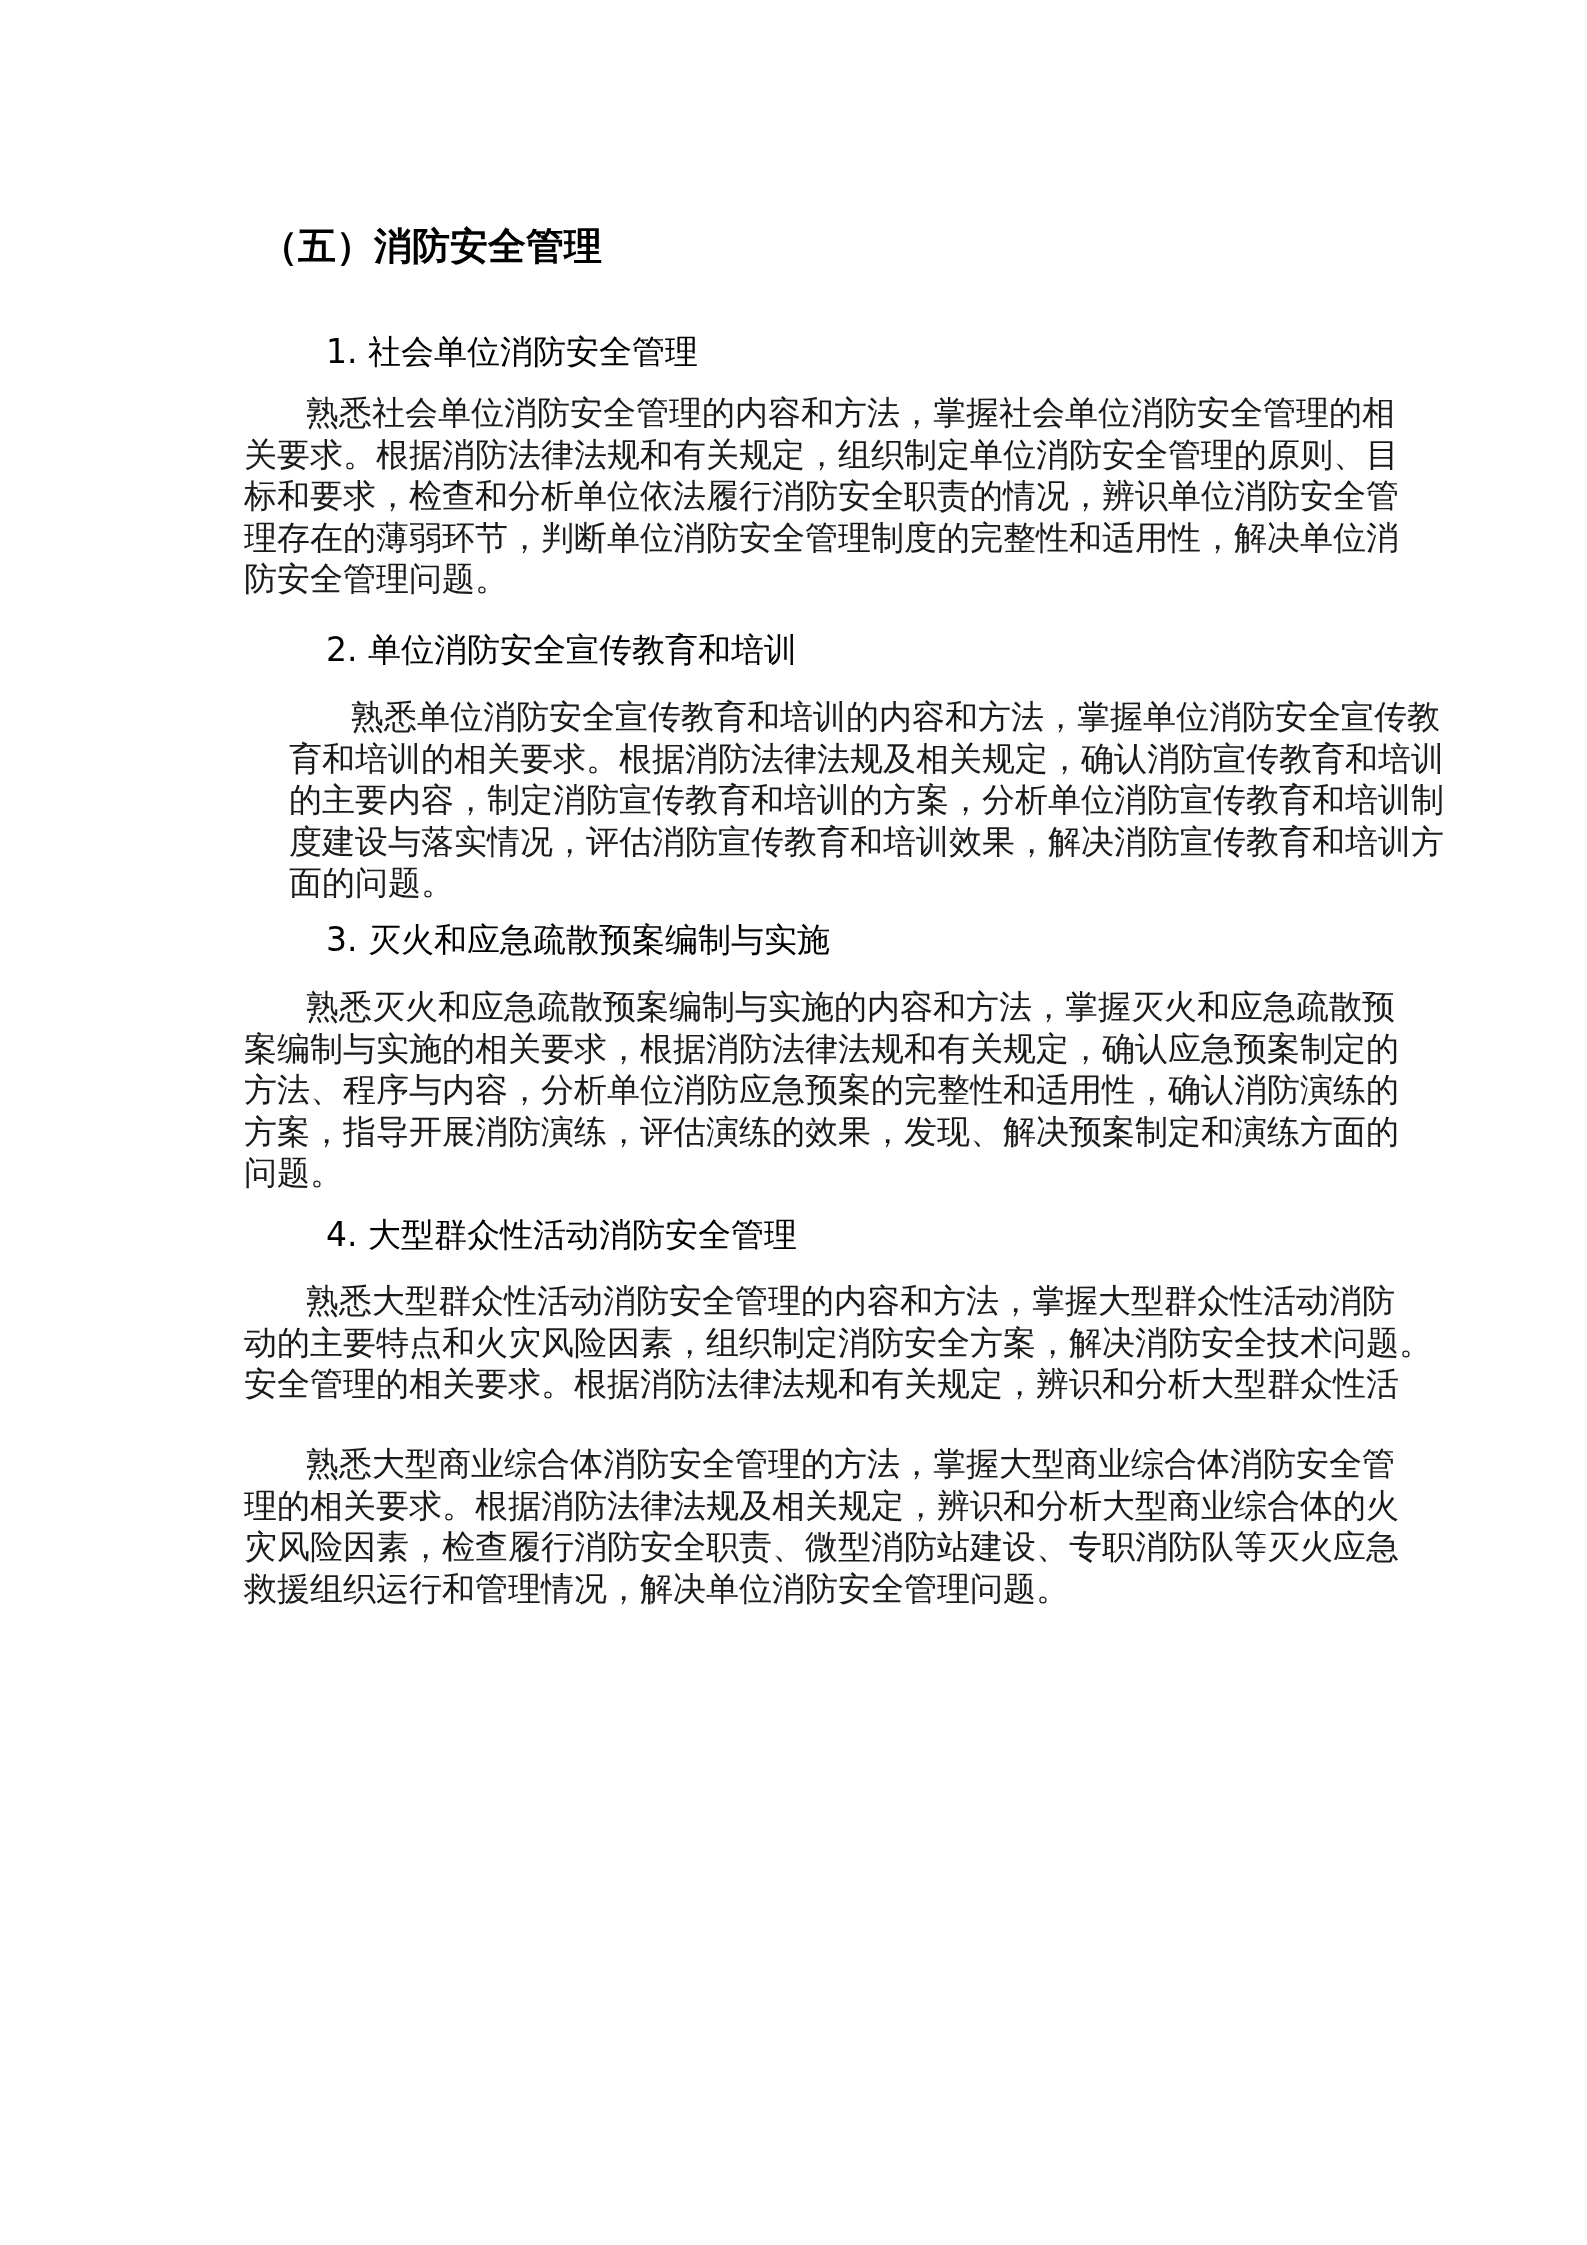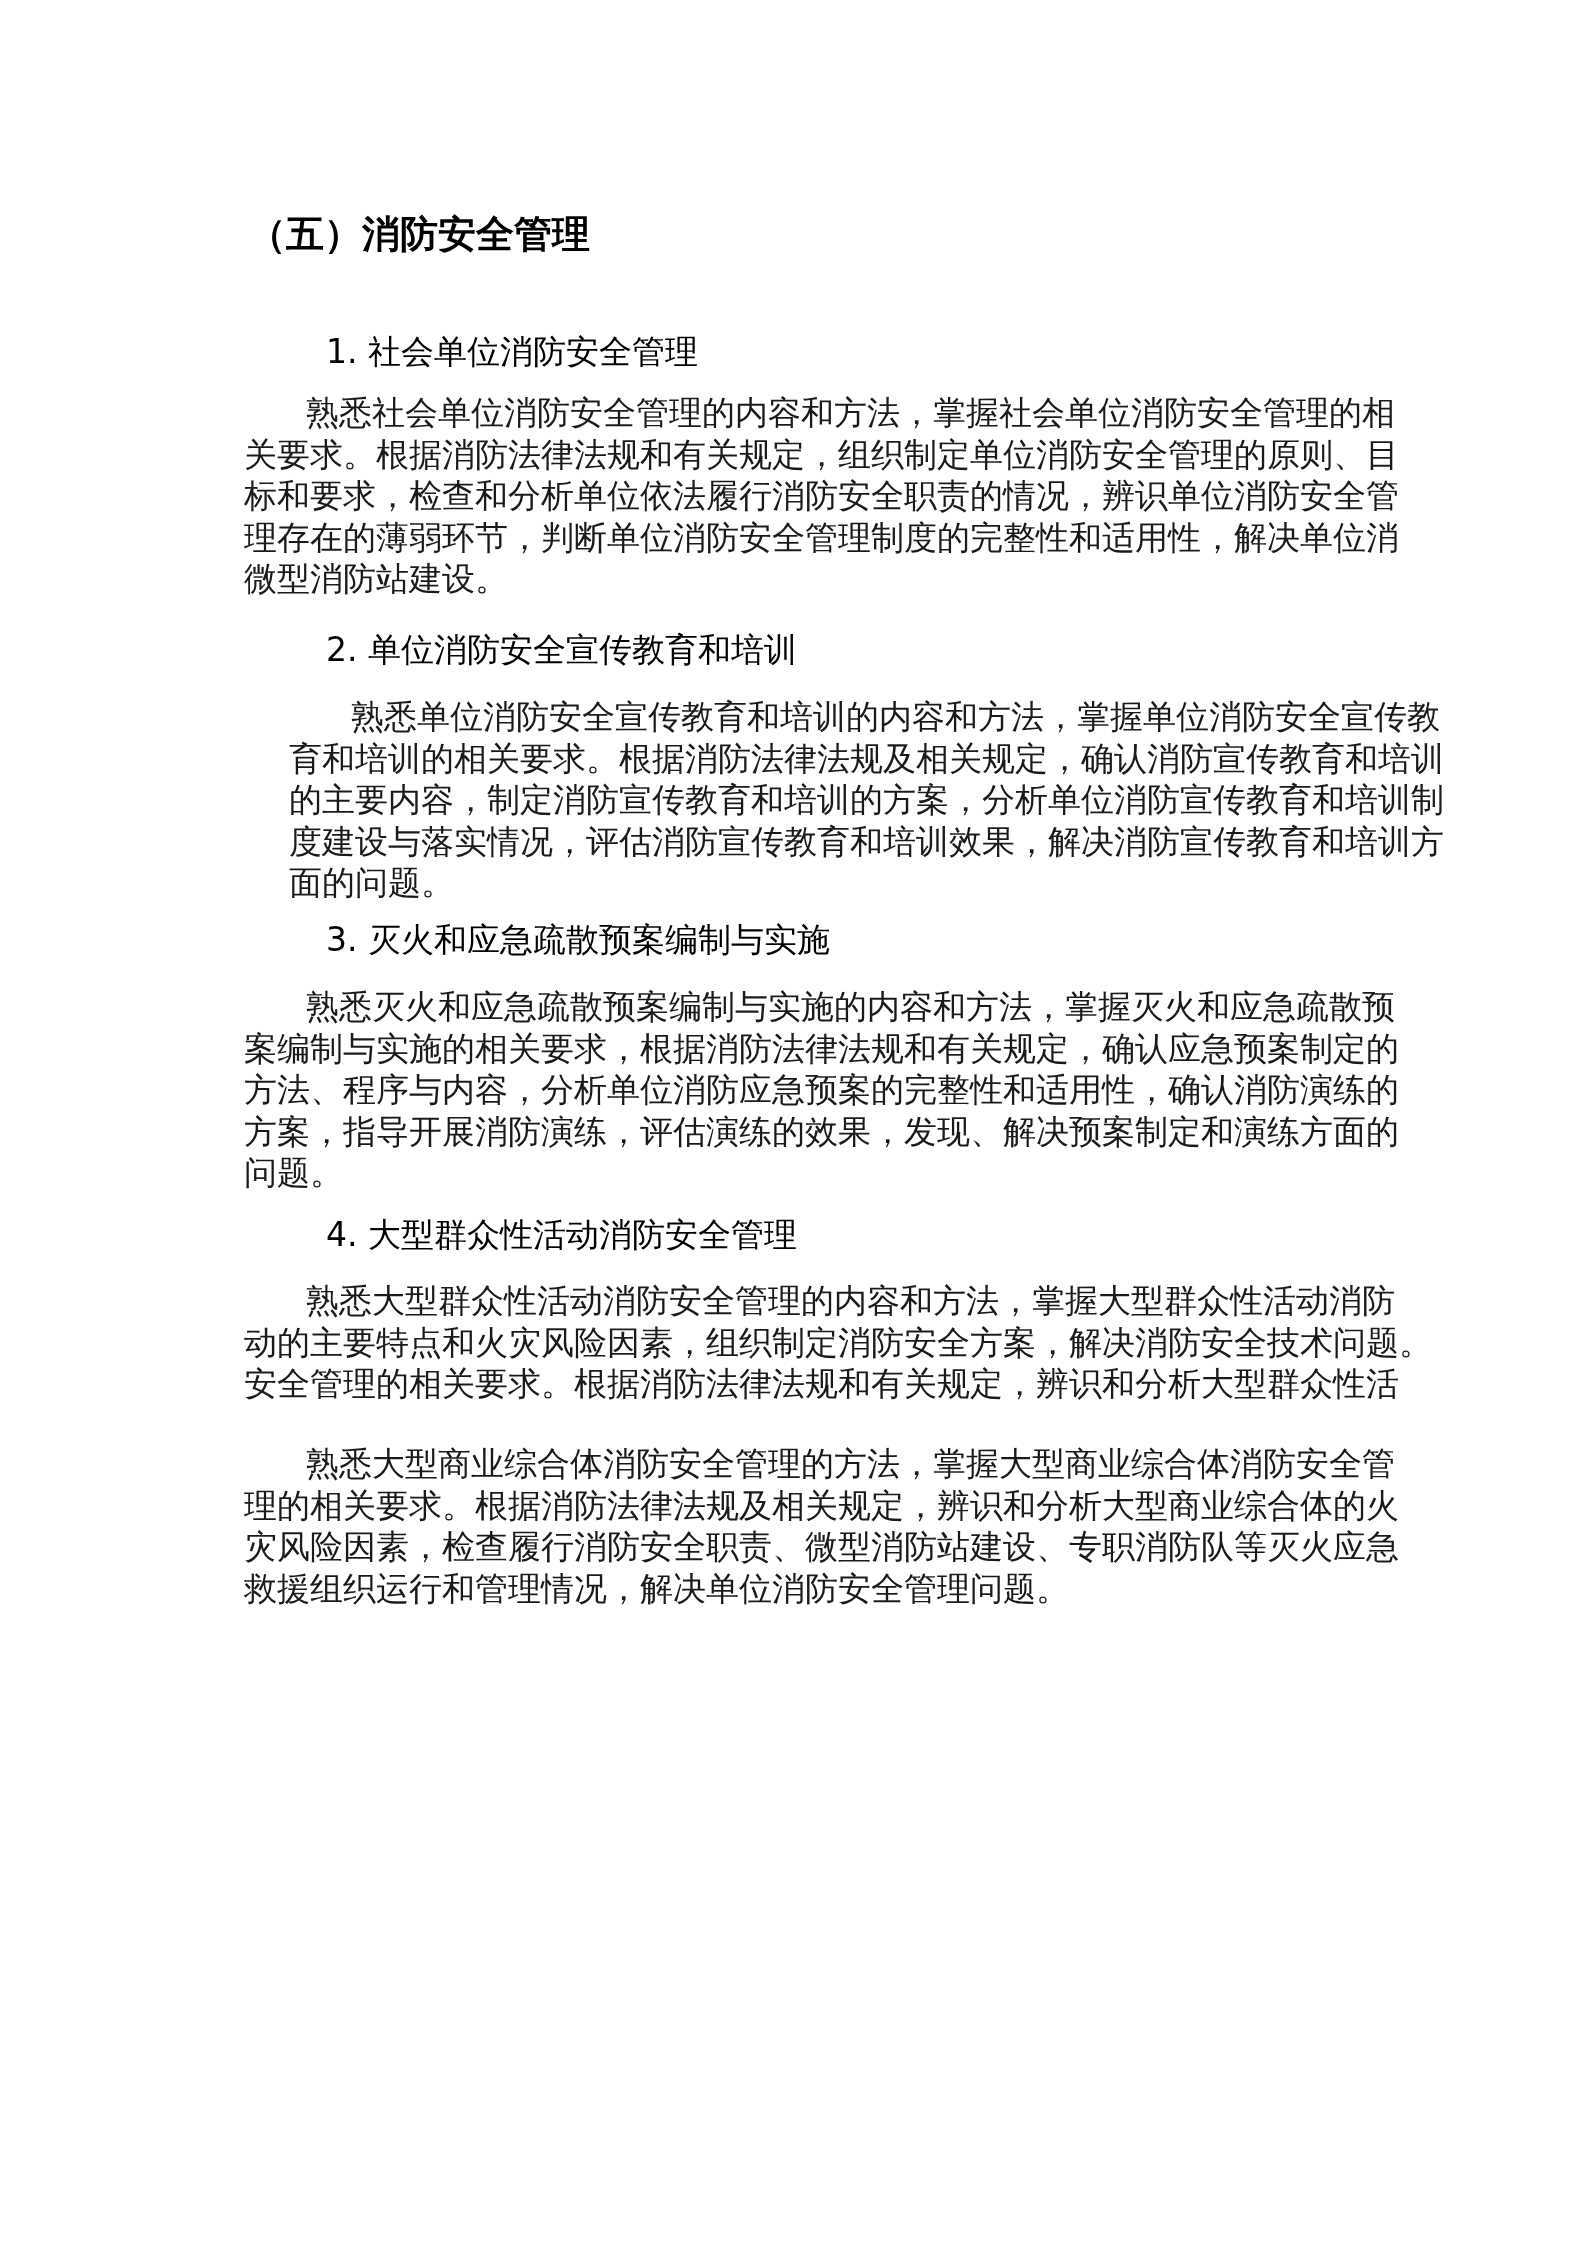--- a/index.html
+++ b/index.html
@@ -25,21 +25,21 @@
     .section-title {
       position: absolute;
       left: 244px;
       top: 205px;
       font-family: "DejaVu Sans", "Liberation Sans", sans-serif;
       font-weight: bold;
       font-size: 38px;
       line-height: 50px;
       letter-spacing: 0px;
       white-space: nowrap;
-      margin: 4px;
+      margin: 16px;
     }
     .subsection {
       position: absolute;
       left: 244px;
       width: 1110px;
     }
     .sub-heading {
       font-family: "DejaVu Sans", "Liberation Sans", sans-serif;
       font-size: 33px;
       font-weight: normal;
@@ -85,21 +85,21 @@
 
   <h1 class="section-title">（五）消防安全管理</h1>
 
   <div class="subsection" id="sec1">
     <h2 class="sub-heading">1. 社会单位消防安全管理</h2>
     <p class="para">
       <span class="line first">熟悉社会单位消防安全管理的内容和方法，掌握社会单位消防安全管理的相</span>
       <span class="line">关要求。根据消防法律法规和有关规定，组织制定单位消防安全管理的原则、目</span>
       <span class="line">标和要求，检查和分析单位依法履行消防安全职责的情况，辨识单位消防安全管</span>
       <span class="line">理存在的薄弱环节，判断单位消防安全管理制度的完整性和适用性，解决单位消</span>
-      <span class="line last">微型消防站建设。</span>
+      <span class="line last">防安全管理问题。</span>
     </p>
   </div>
 
   <div class="subsection" id="sec2">
     <h2 class="sub-heading">2. 单位消防安全宣传教育和培训</h2>
     <p class="para">
       <span class="line first">熟悉单位消防安全宣传教育和培训的内容和方法，掌握单位消防安全宣传教</span>
       <span class="line">育和培训的相关要求。根据消防法律法规及相关规定，确认消防宣传教育和培训</span>
       <span class="line">的主要内容，制定消防宣传教育和培训的方案，分析单位消防宣传教育和培训制</span>
       <span class="line">度建设与落实情况，评估消防宣传教育和培训效果，解决消防宣传教育和培训方</span>

